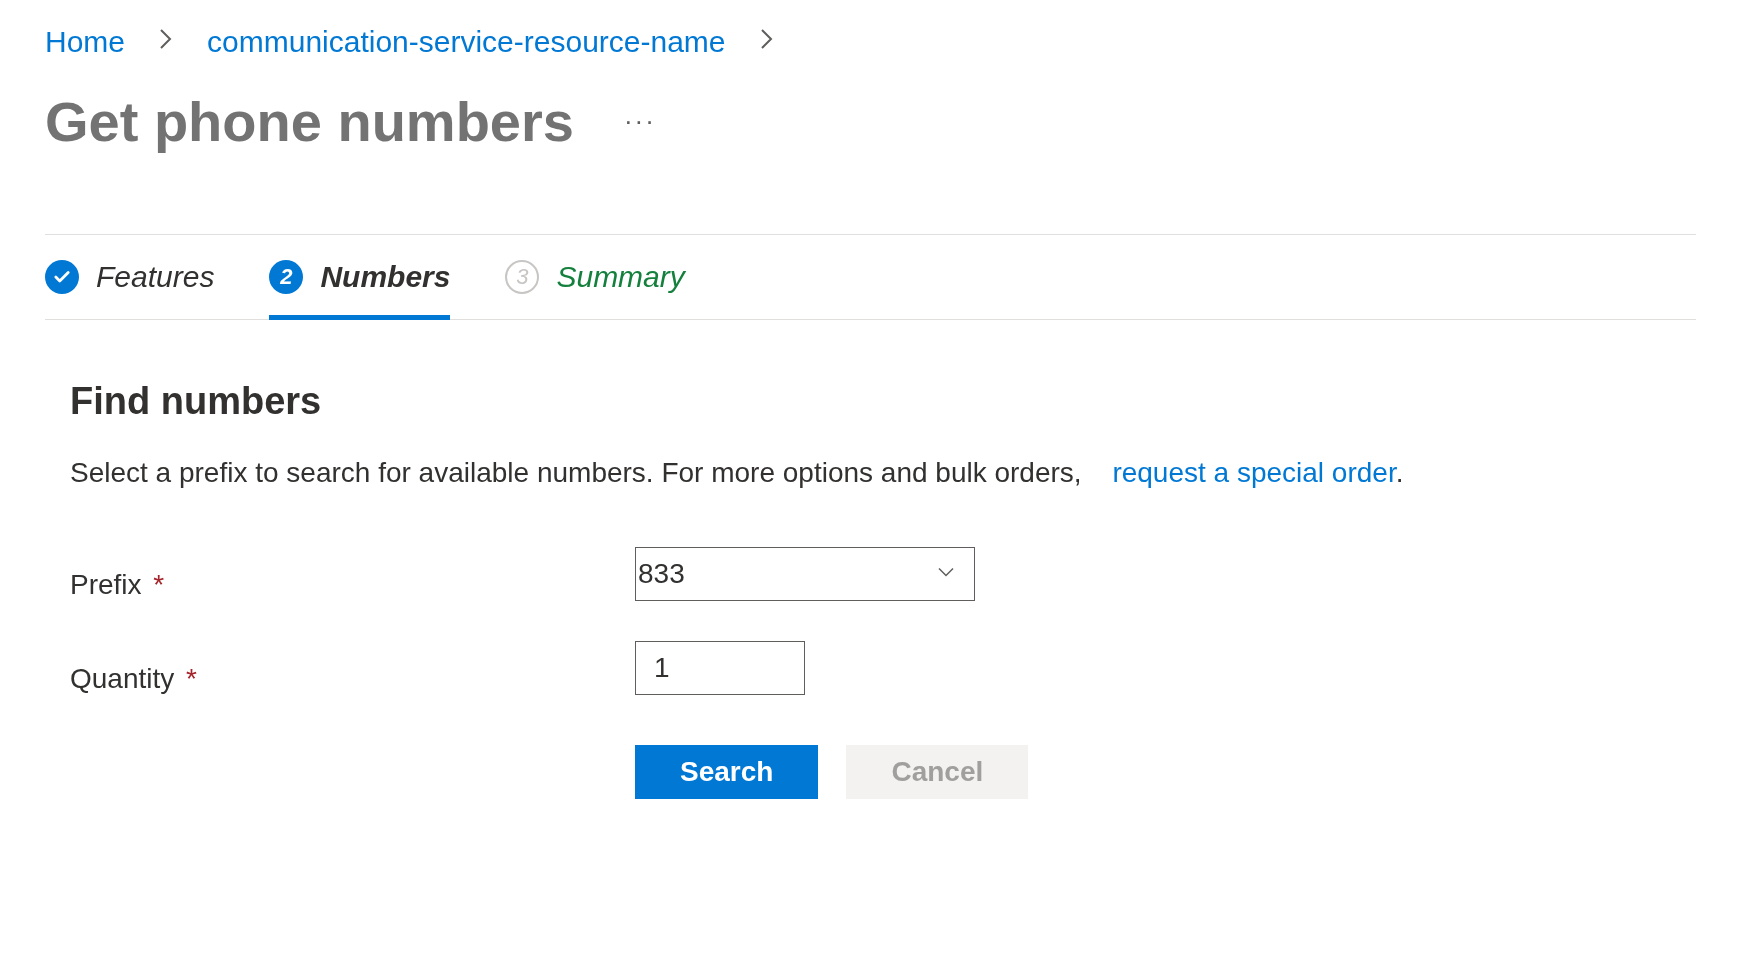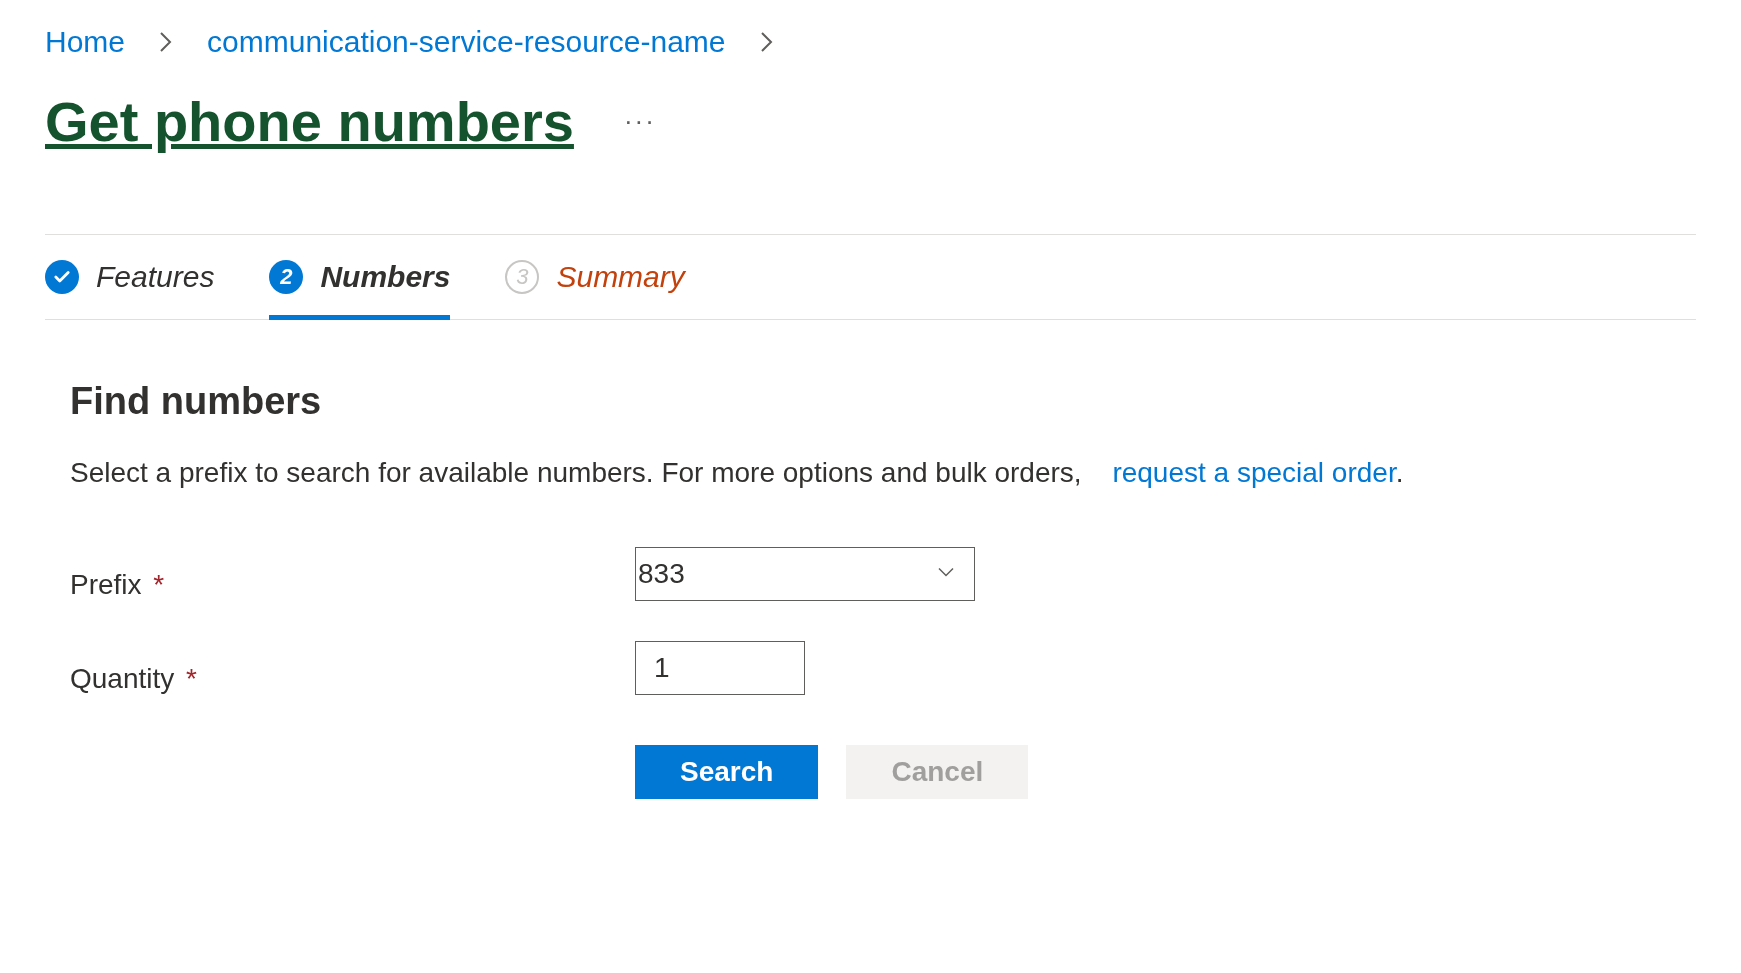--- a/index.html
+++ b/index.html
@@ -9,21 +9,21 @@
     }
     body {
       font-family: "Segoe UI", -apple-system, BlinkMacSystemFont, sans-serif;
       background: #ffffff;
       color: #323130;
       padding: 0 45px;
       font-size: 26px;
     }
     .breadcrumb {
       display: flex;
-      align-items: flex-end;
+      align-items: center;
       gap: 34px;
       padding-top: 25px;
       font-size: 30px;
     }
     .breadcrumb a {
       color: #0078d4;
       text-decoration: none;
     }
     .breadcrumb-chevron {
       color: #605e5c;
@@ -32,22 +32,21 @@
     .page-header {
       display: flex;
       align-items: center;
       gap: 50px;
       margin-top: 30px;
       margin-bottom: 80px;
     }
     .page-title {
       font-size: 56px;
       font-weight: 600;
-      color: #14532d;
-      text-decoration: underline;
+      color: #737373;
     }
     .more-icon {
       font-size: 26px;
       color: #605e5c;
       letter-spacing: 2px;
       cursor: pointer;
       user-select: none;
     }
     .tabs-bar {
       border-top: 1px solid #e1dfdd;
@@ -112,21 +111,21 @@
       height: 34px;
       border-radius: 50%;
       border: 2px solid #c8c6c4;
       color: #c8c6c4;
       display: flex;
       align-items: center;
       justify-content: center;
       font-size: 22px;
     }
     .tab-pending .tab-label {
-      color: #c2410c;
+      color: #15803d;
     }
     .content {
       padding: 60px 25px 0 25px;
     }
     .section-title {
       font-size: 38px;
       font-weight: 600;
       color: #323130;
       margin-bottom: 30px;
     }

